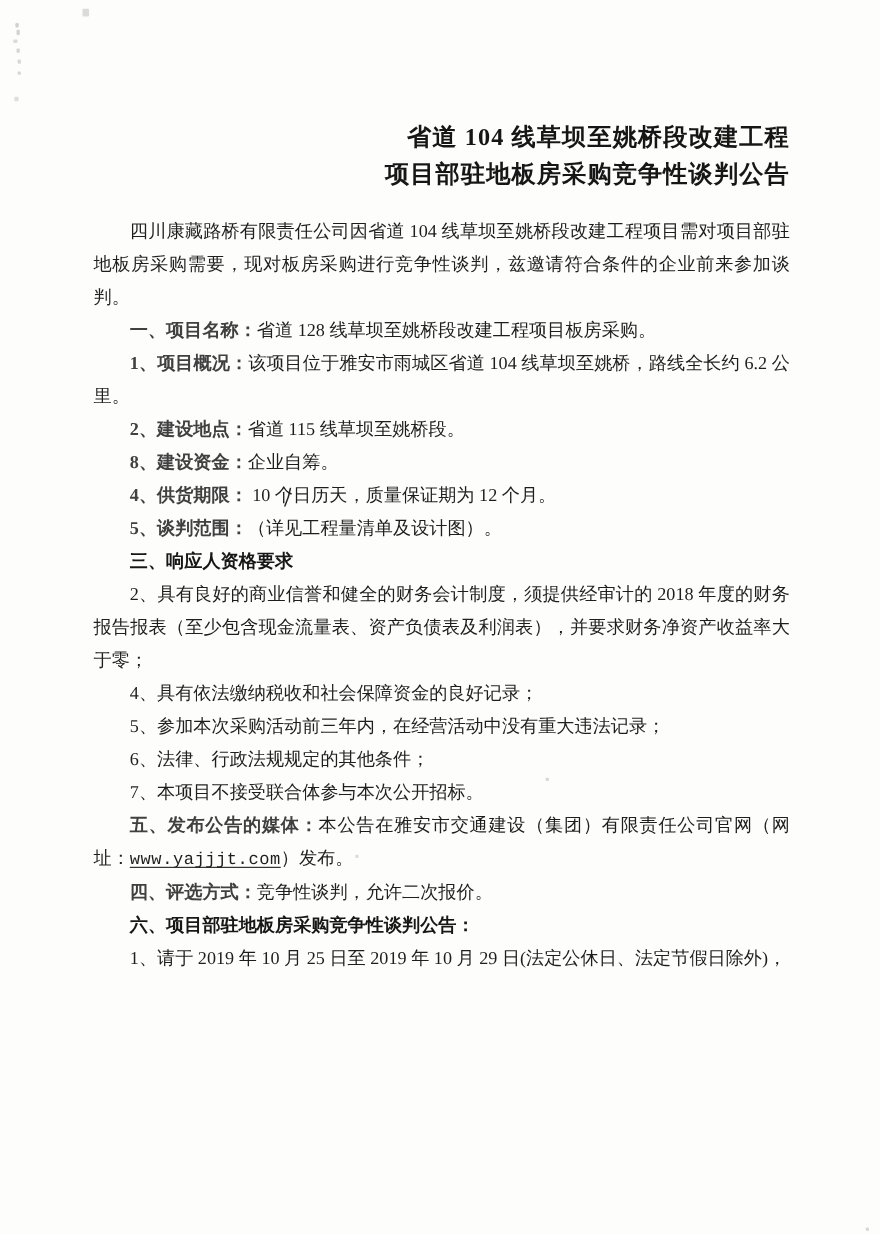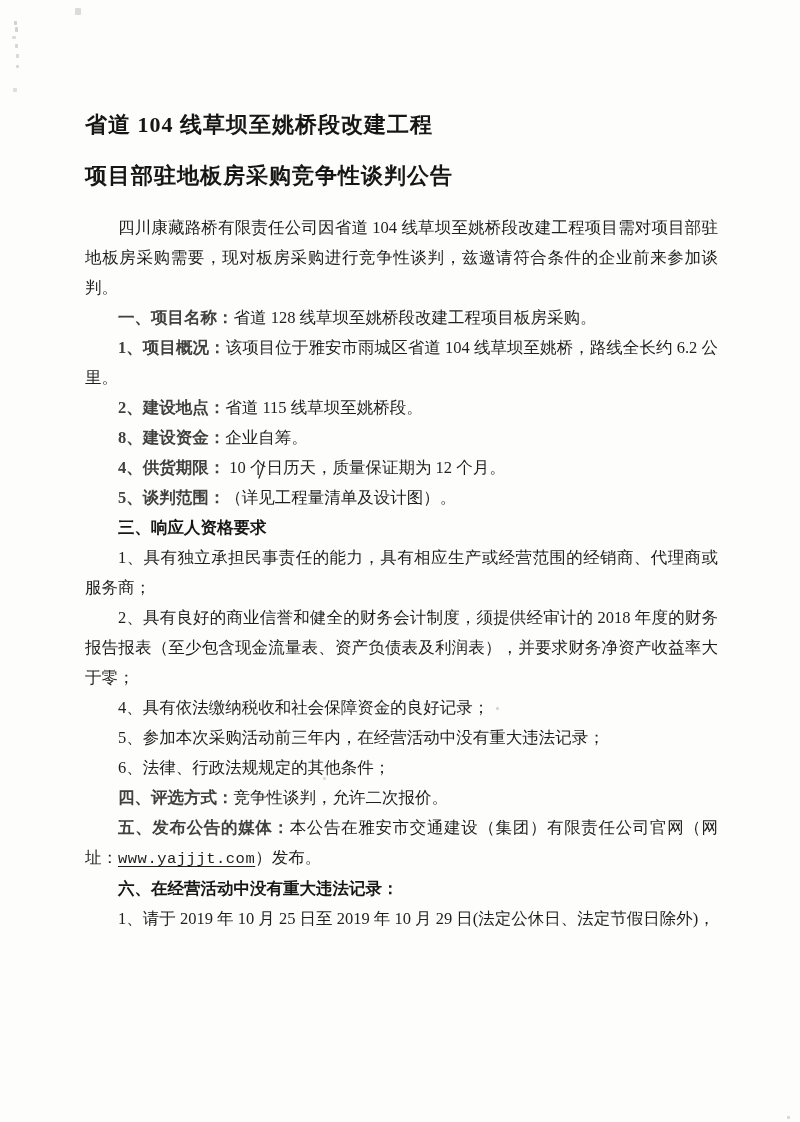--- a/index.html
+++ b/index.html
@@ -18,25 +18,25 @@
     position: absolute;
     left: 85px; top: 110px;
     width: 633px;
     color: #1e1e1e;
   }
   h1 {
     margin: 0;
     font-size: 22px;
     line-height: 30px;
     font-weight: 700;
-    text-align: left;
+    text-align: right;
     letter-spacing: 1px;
     color: #161616;
   }
-  h1.t2 { margin-top: 21px; }
+  h1.t2 { margin-top: 3px; }
   .bodytext {
     margin-top: 22px;
     font-size: 16.5px;
     line-height: 30px;
     text-align: justify;
   }
   .bodytext p {
     margin: 0;
     text-indent: 2em;
   }
@@ -110,29 +110,29 @@
       <p><b>8、建设资金：</b><span>企业自筹。</span></p>
 
       <p><b>4、供货期限：</b><span class="pen-mark"><svg width="7" height="18" viewBox="0 0 7 18">
               <path d="M6 1 C5.2 6, 3.2 12, 1 17" stroke="#2a2a2a" stroke-width="1.4" fill="none" stroke-linecap="round"></path>
             </svg></span><span>10 个日历天，质量保证期为 12 个月。</span></p>
 
       <p><b>5、谈判范围：</b><span>（详见工程量清单及设计图）。</span></p>
 
       <p class="hd">三、响应人资格要求</p>
 
-      <p>1、具有独立承担民事责任的能力，具有相应生产或经营范围的经销商、代理商或服务商；</p>
       <p>2、具有良好的商业信誉和健全的财务会计制度，须提供经审计的 2018 年度的财务报告报表（至少包含现金流量表、资产负债表及利润表），并要求财务净资产收益率大于零；</p>
       <p>4、具有依法缴纳税收和社会保障资金的良好记录；</p>
       <p>5、参加本次采购活动前三年内，在经营活动中没有重大违法记录；</p>
       <p>6、法律、行政法规规定的其他条件；</p>
+      <p>7、本项目不接受联合体参与本次公开招标。</p>
+
+      <p><b>五、发布公告的媒体：</b><span>本公告在雅安市交通建设（集团）有限责任公司官网（网址：</span><span class="url">www.yajjjt.com</span><span>）发布。</span></p>
 
       <p><b>四、评选方式：</b><span>竞争性谈判，允许二次报价。</span></p>
 
-      <p><b>五、发布公告的媒体：</b><span>本公告在雅安市交通建设（集团）有限责任公司官网（网址：</span><span class="url">www.yajjjt.com</span><span>）发布。</span></p>
-
-      <p class="hd">六、在经营活动中没有重大违法记录：</p>
+      <p class="hd">六、项目部驻地板房采购竞争性谈判公告：</p>
 
       <p>1、请于 2019 年 10 月 25 日至 2019 年 10 月 29 日(法定公休日、法定节假日除外)，</p>
 
     </div>
   </div>
 </div>
 
 </body></html>

